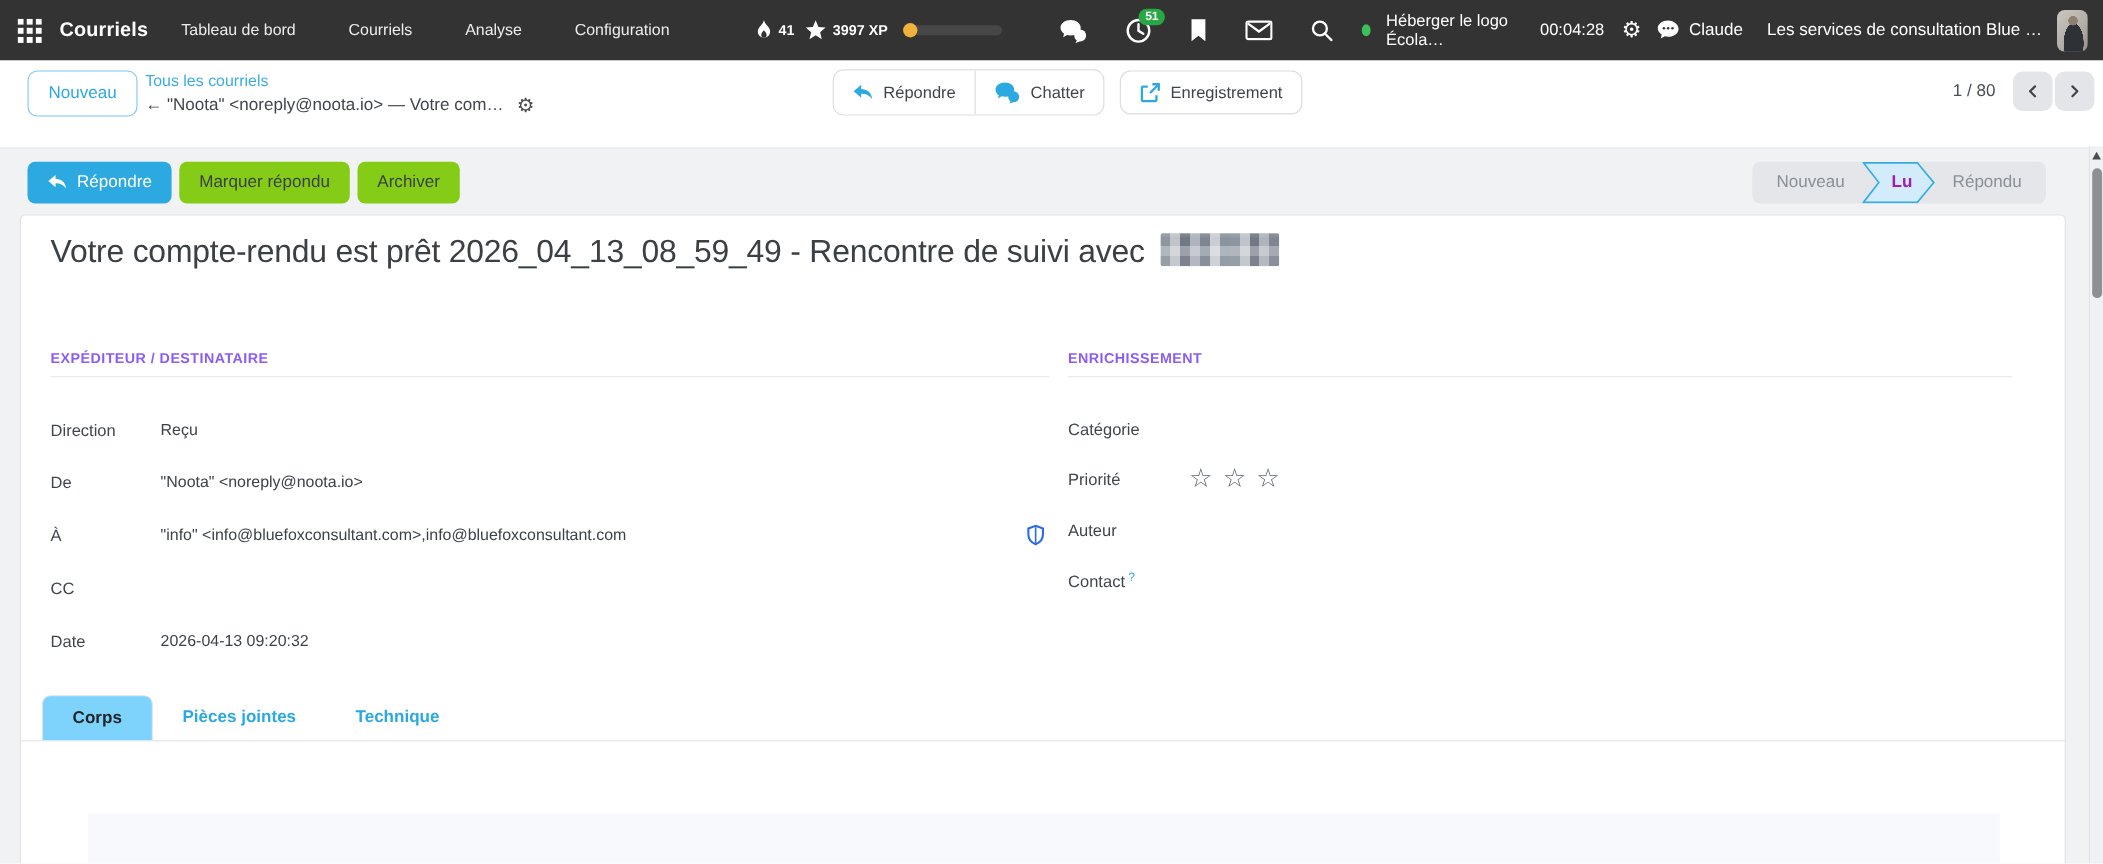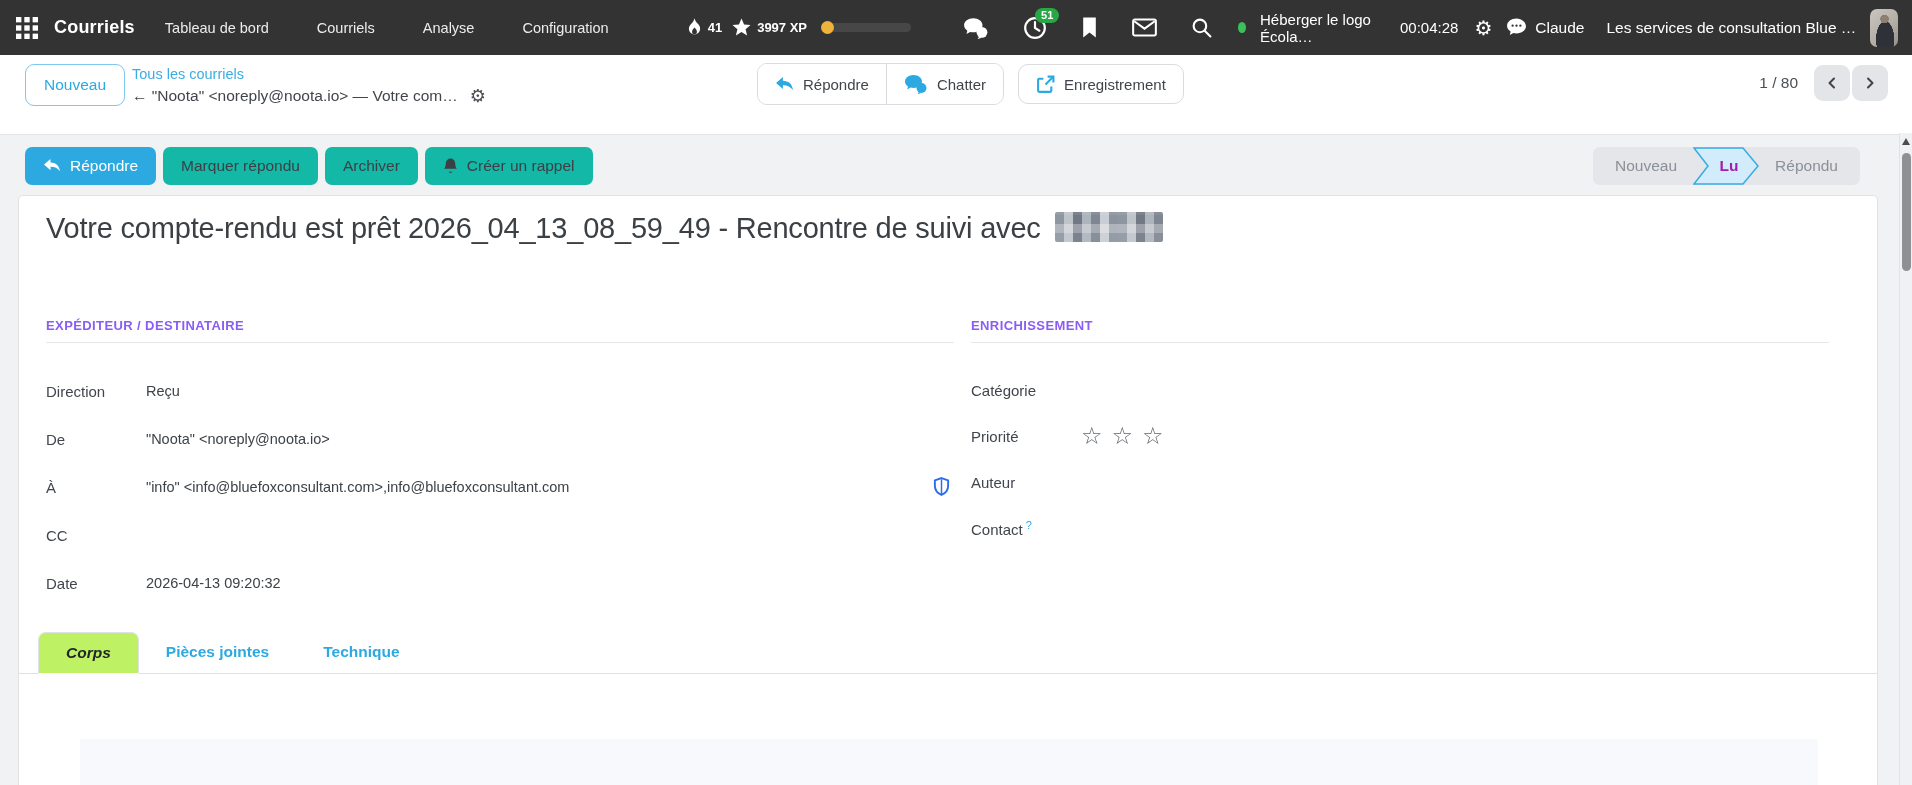--- a/index.html
+++ b/index.html
@@ -46,30 +46,30 @@
   .bc-line2 { display:flex; align-items:center; gap:12px; }
   .bc-current { color:#41454b; font-size:15.5px; }
   .bc-gear { color:#4b5056; font-size:18px; cursor:pointer; line-height:1; }
   .cp-center { position:absolute; left:757px; top:8px; display:flex; align-items:center; }
   .btn-group { display:flex; border:1px solid #d9dbdf; border-radius:10px; overflow:hidden; background:#fff; }
   .vbtn { display:flex; align-items:center; gap:9px; padding:0 17px; height:40px; background:#fff;
           border:none; font-size:15px; color:#41454b; font-family:inherit; cursor:pointer; }
   .btn-group .vbtn + .vbtn { border-left:1px solid #d9dbdf; }
   .vbtn-alone { border:1px solid #d9dbdf; border-radius:10px; margin-left:14px; }
   .vicon { color:#2da9e1; display:flex; }
-  .cp-right { position:absolute; right:24px; top:10px; display:flex; align-items:center; }
+  .cp-right { position:absolute; right:8px; top:10px; display:flex; align-items:center; }
   .pager-value { font-size:15.5px; color:#4a4f55; margin-right:16px; }
   .pager-btn { width:36px; height:36px; background:#e3e5e9; border:none; border-radius:9px; cursor:pointer;
                display:flex; align-items:center; justify-content:center; }
   .pager-btn + .pager-btn { margin-left:2px; }
 
   
   .actionrow { position:absolute; left:25px; top:147px; display:flex; gap:7px; }
   .abtn { height:38px; border:none; border-radius:7px; font-size:15.5px; font-family:inherit; cursor:pointer;
-          padding:0 18px; display:flex; align-items:center; gap:9px; background:#14b8a6; color:#3b4046; }
+          padding:0 18px; display:flex; align-items:center; gap:9px; background:#84cc16; color:#3b4046; }
   .abtn.primary { background:#2da9e1; color:#fff; }
 
   
   .statusbar { position:absolute; right:52px; top:147px; height:38px; background:#e4e6ea; border-radius:7px;
                display:flex; align-items:center; }
   .sb-step { font-size:15.5px; color:#8a9097; padding:0 22px; cursor:pointer; }
   .sb-active { position:relative; width:66px; height:38px; cursor:pointer; margin:0 -6px; }
   .sb-active svg { position:absolute; left:0; top:0; }
   .sb-active span { position:absolute; left:0; top:0; width:100%; height:100%; display:flex; align-items:center;
                     justify-content:center; padding-left:6px; font-size:15.5px; font-weight:bold; color:#a21caf; }
@@ -105,22 +105,22 @@
   .shield { margin-left:auto; margin-right:4px; display:flex; }
   .stars { display:flex; gap:9px; font-size:24px; color:#5f6770; line-height:1; }
   .stars span { cursor:pointer; }
   .sup-help { color:#2da9e1; font-size:11px; vertical-align:super; margin-left:3px; cursor:pointer; }
 
   
   .tabsrow { position:absolute; left:0; top:435px; width:100%; height:43px; display:flex; align-items:flex-end;
              padding-left:19px; border-bottom:1px solid #dee2e6; }
   .tab { height:42px; display:flex; align-items:center; padding:0 27px; font-size:15.5px; font-weight:600;
          color:#2da9e1; cursor:pointer; }
-  .tab.active { background:#bef264; color:#22262a; border:1px solid #dee2e6; border-bottom:1px solid #fff;
-                border-radius:8px 8px 0 0; margin-bottom:-1px;font-style:italic; }
+  .tab.active { background:#7dd3fc; color:#22262a; border:1px solid #dee2e6; border-bottom:1px solid #fff;
+                border-radius:8px 8px 0 0; margin-bottom:-1px; }
   .bluebox { position:absolute; left:61px; top:543px; width:1738px; height:160px; background:#f8f9fc; }
 
   svg { display:block; }
 </style>
 </head>
 <body>
 
 <div class="topbar">
   <div class="tb-appgrid">
     <svg width="22" height="22" viewBox="0 0 18 18" fill="#fff">
@@ -283,29 +283,20 @@
       </svg>
     </span>
     <span>Répondre</span>
   </button>
   <button class="abtn">
     <span>Marquer répondu</span>
   </button>
   <button class="abtn">
     <span>Archiver</span>
   </button>
-  <button class="abtn">
-    <span>
-      <svg width="15" height="17" viewBox="0 0 16 18" fill="#3b4046">
-        <path d="M8 .5a5 5 0 00-5 5c0 4.2-1.8 5.8-1.8 5.8h13.6S13 9.7 13 5.5a5 5 0 00-5-5z"></path>
-        <path d="M6.2 14.5a1.9 1.9 0 003.6 0z"></path>
-      </svg>
-    </span>
-    <span>Créer un rappel</span>
-  </button>
 </div>
 
 <div class="statusbar">
   <span class="sb-step">Nouveau</span>
   <span class="sb-active">
     <svg width="66" height="38" viewBox="0 0 66 38">
       <path d="M1 1h49l15 18-15 18H1l14-18z" fill="#d3ecfb" stroke="#35ace2" stroke-width="1.5"></path>
     </svg>
     <span>Lu</span>
   </span>

